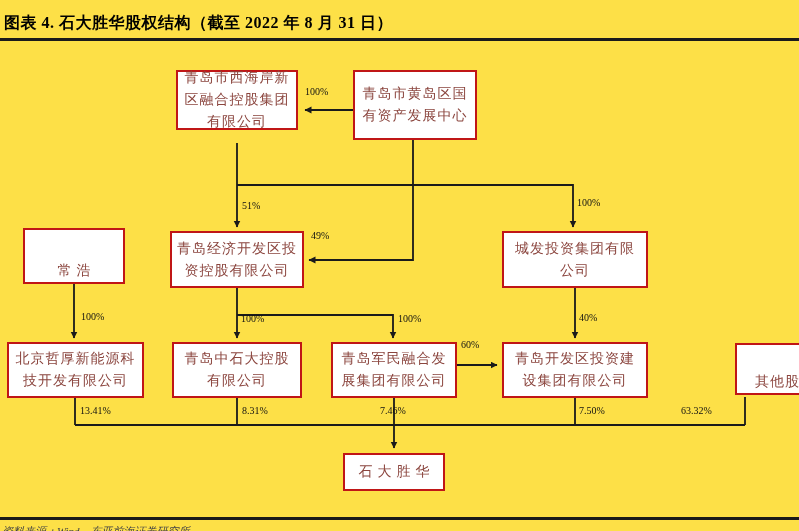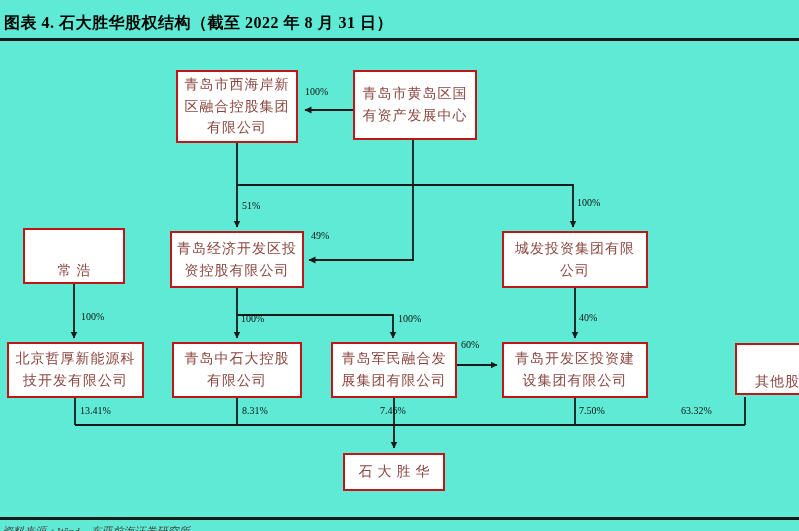--- a/index.html
+++ b/index.html
@@ -4,21 +4,21 @@
 <style>
   :root{
     --box-border:#c01616;
     --box-text:#8b453e;
     --line:#1a1a1a;
     --label-text:#111111;
   }
   html,body{margin:0;padding:0;background:#ffffff;}
   #page{
     position:relative;width:799px;height:531px;overflow:hidden;
-    background:#5eead4;font-family:"Liberation Serif","DejaVu Serif",serif;
+    background:#fde047;font-family:"Liberation Serif","DejaVu Serif",serif;
   }
   .fig-title{
     position:absolute;left:4px;top:13px;
     font-size:16px;font-weight:bold;color:#000;
     letter-spacing:0.5px;white-space:nowrap;
   }
   .rule-top{position:absolute;left:0;top:38px;width:799px;height:3px;background:#1a1a1a;}
   .rule-bottom{position:absolute;left:0;top:517px;width:799px;height:3px;background:#1a1a1a;}
   .source-note{
     position:absolute;left:2px;top:524px;
@@ -70,21 +70,21 @@
     <line x1="575" y1="288" x2="575" y2="338" marker-end="url(#ah)"></line>
     <line x1="75" y1="398" x2="75" y2="425"></line>
     <line x1="237" y1="398" x2="237" y2="425"></line>
     <line x1="394" y1="398" x2="394" y2="425"></line>
     <line x1="575" y1="398" x2="575" y2="425"></line>
     <line x1="745" y1="397" x2="745" y2="425"></line>
     <line x1="75" y1="425" x2="745" y2="425"></line>
     <line x1="394" y1="425" x2="394" y2="448" marker-end="url(#ah)"></line>
   </svg>
 
-  <div class="node" style="left:176px;top:70px;width:122px;height:73px;">
+  <div class="node" style="left:176px;top:70px;width:122px;height:60px;">
     <span class="node-label">青岛市西海岸新
 区融合控股集团
 有限公司</span>
   </div>
   <div class="node" style="left:353px;top:70px;width:124px;height:70px;">
     <span class="node-label">青岛市黄岛区国
 有资产发展中心</span>
   </div>
   <div class="node" style="left:170px;top:231px;width:134px;height:57px;">
     <span class="node-label">青岛经济开发区投

